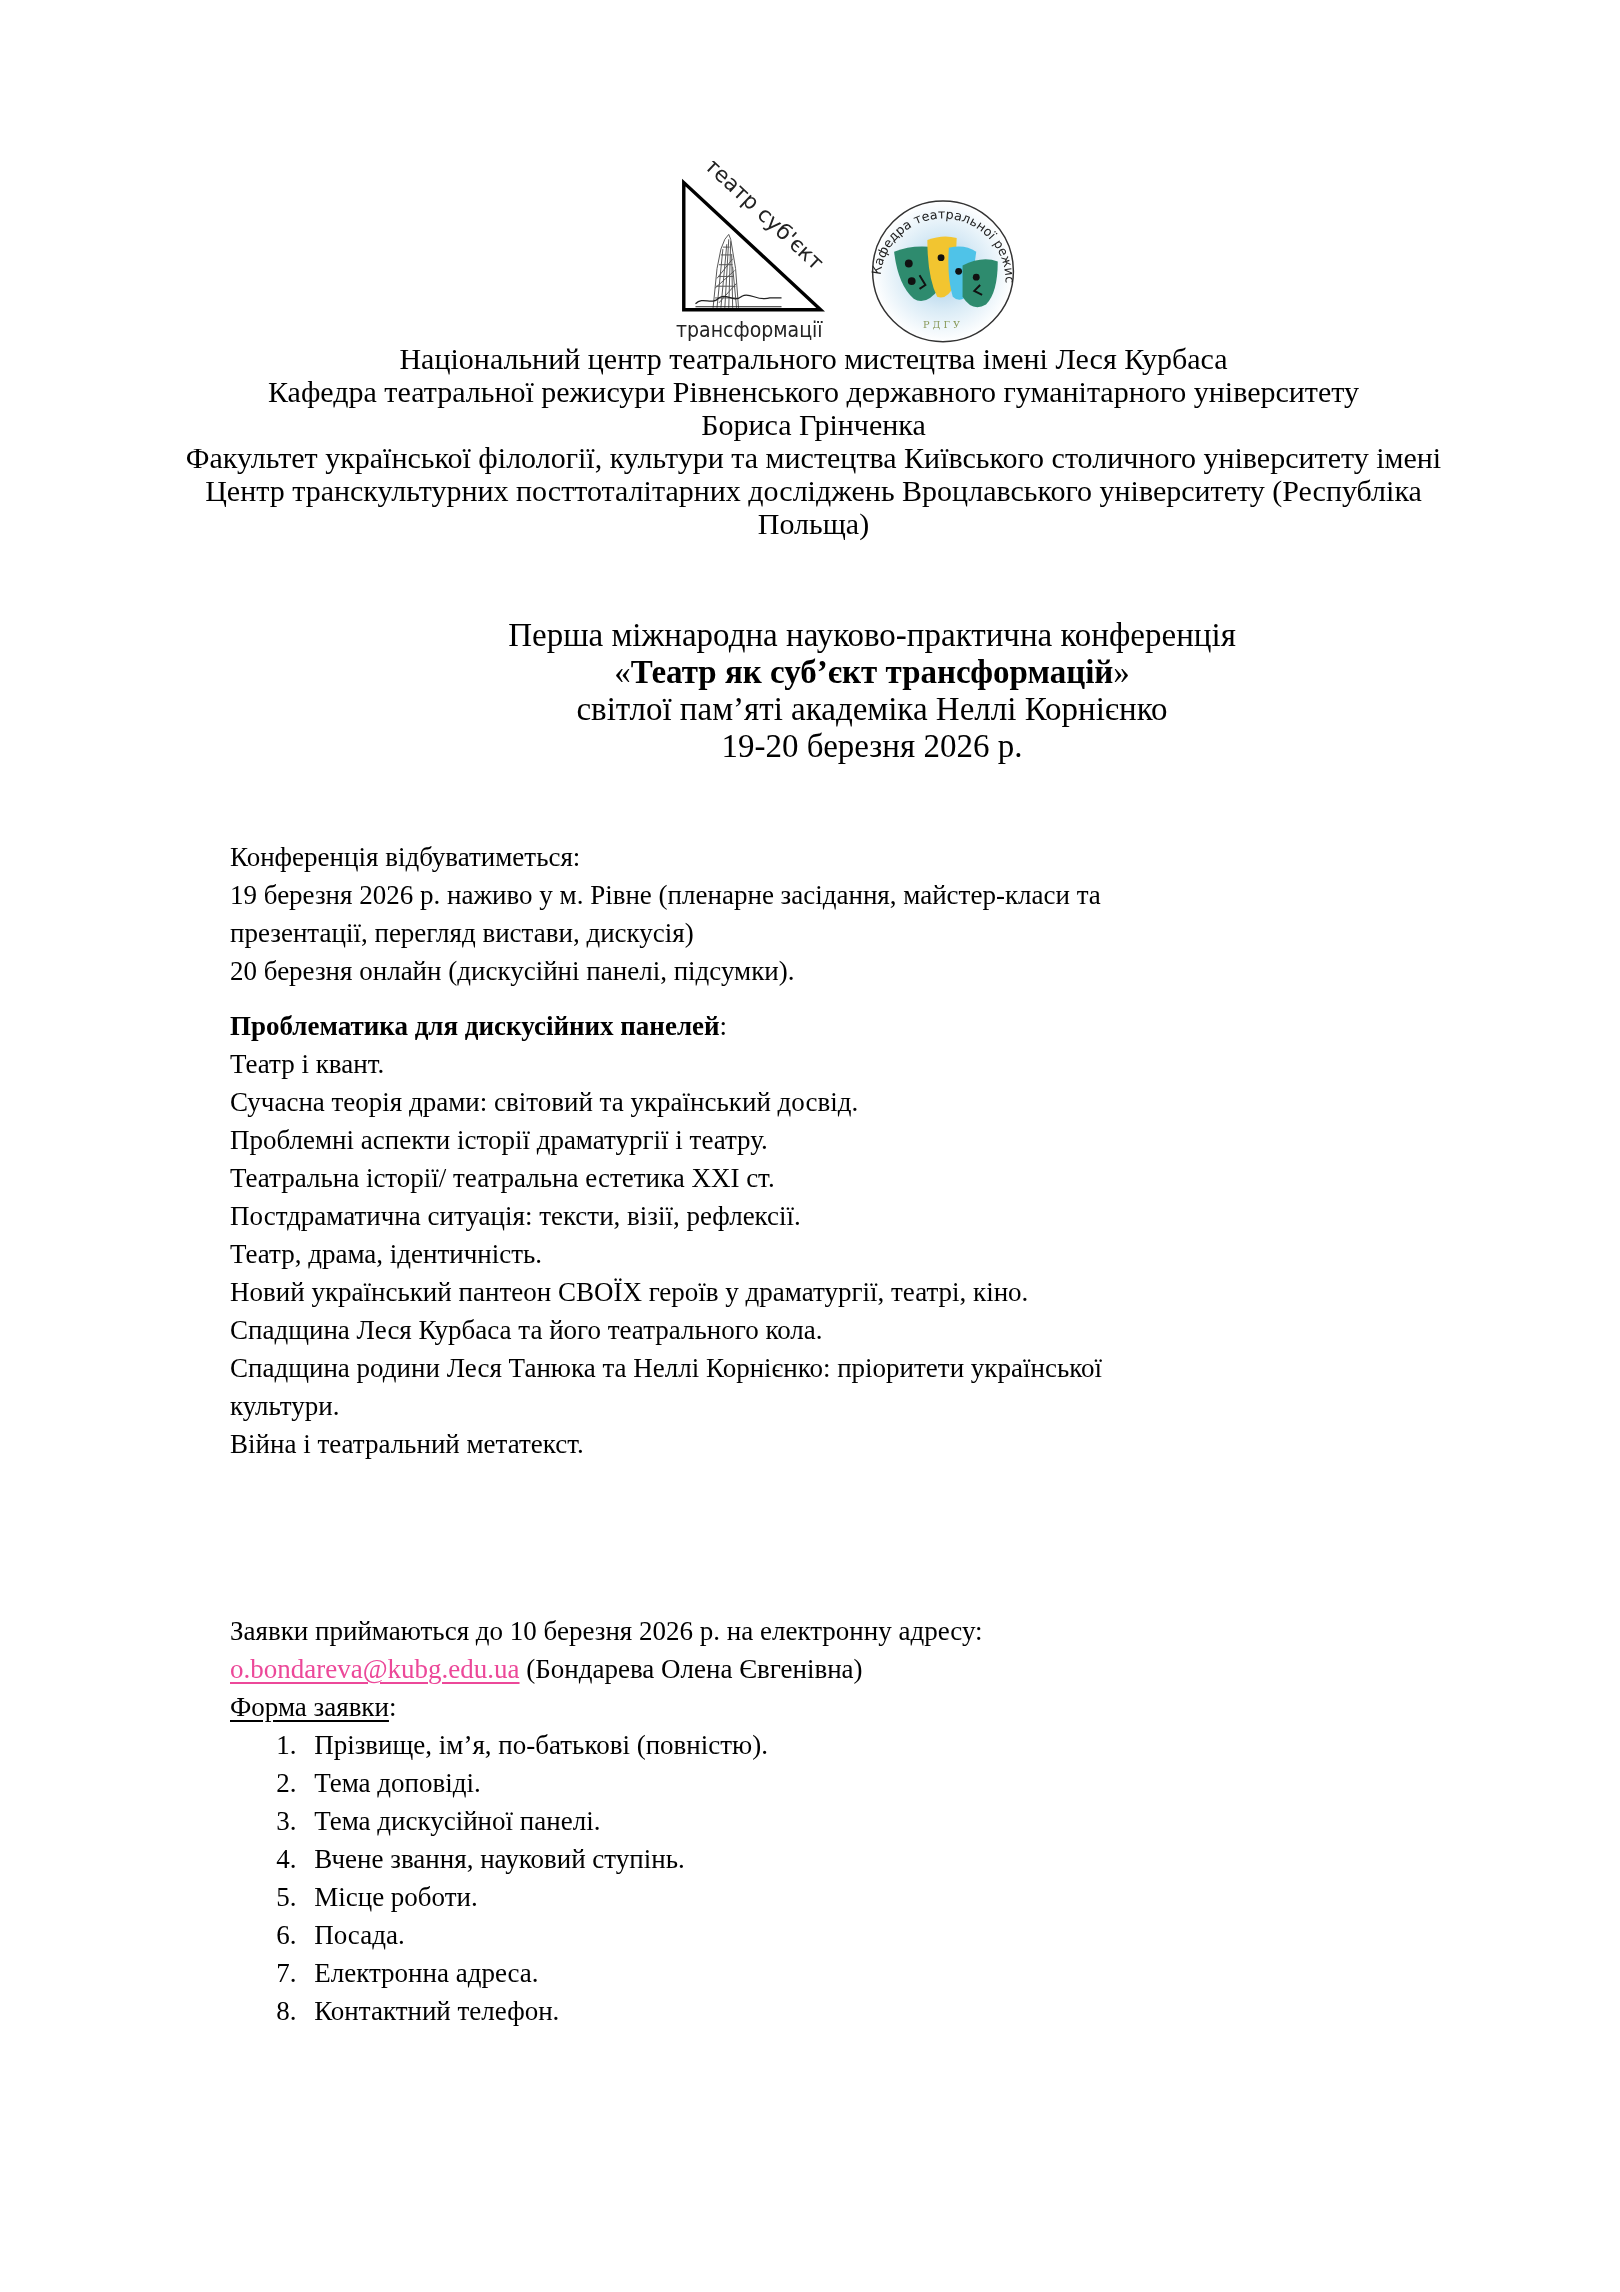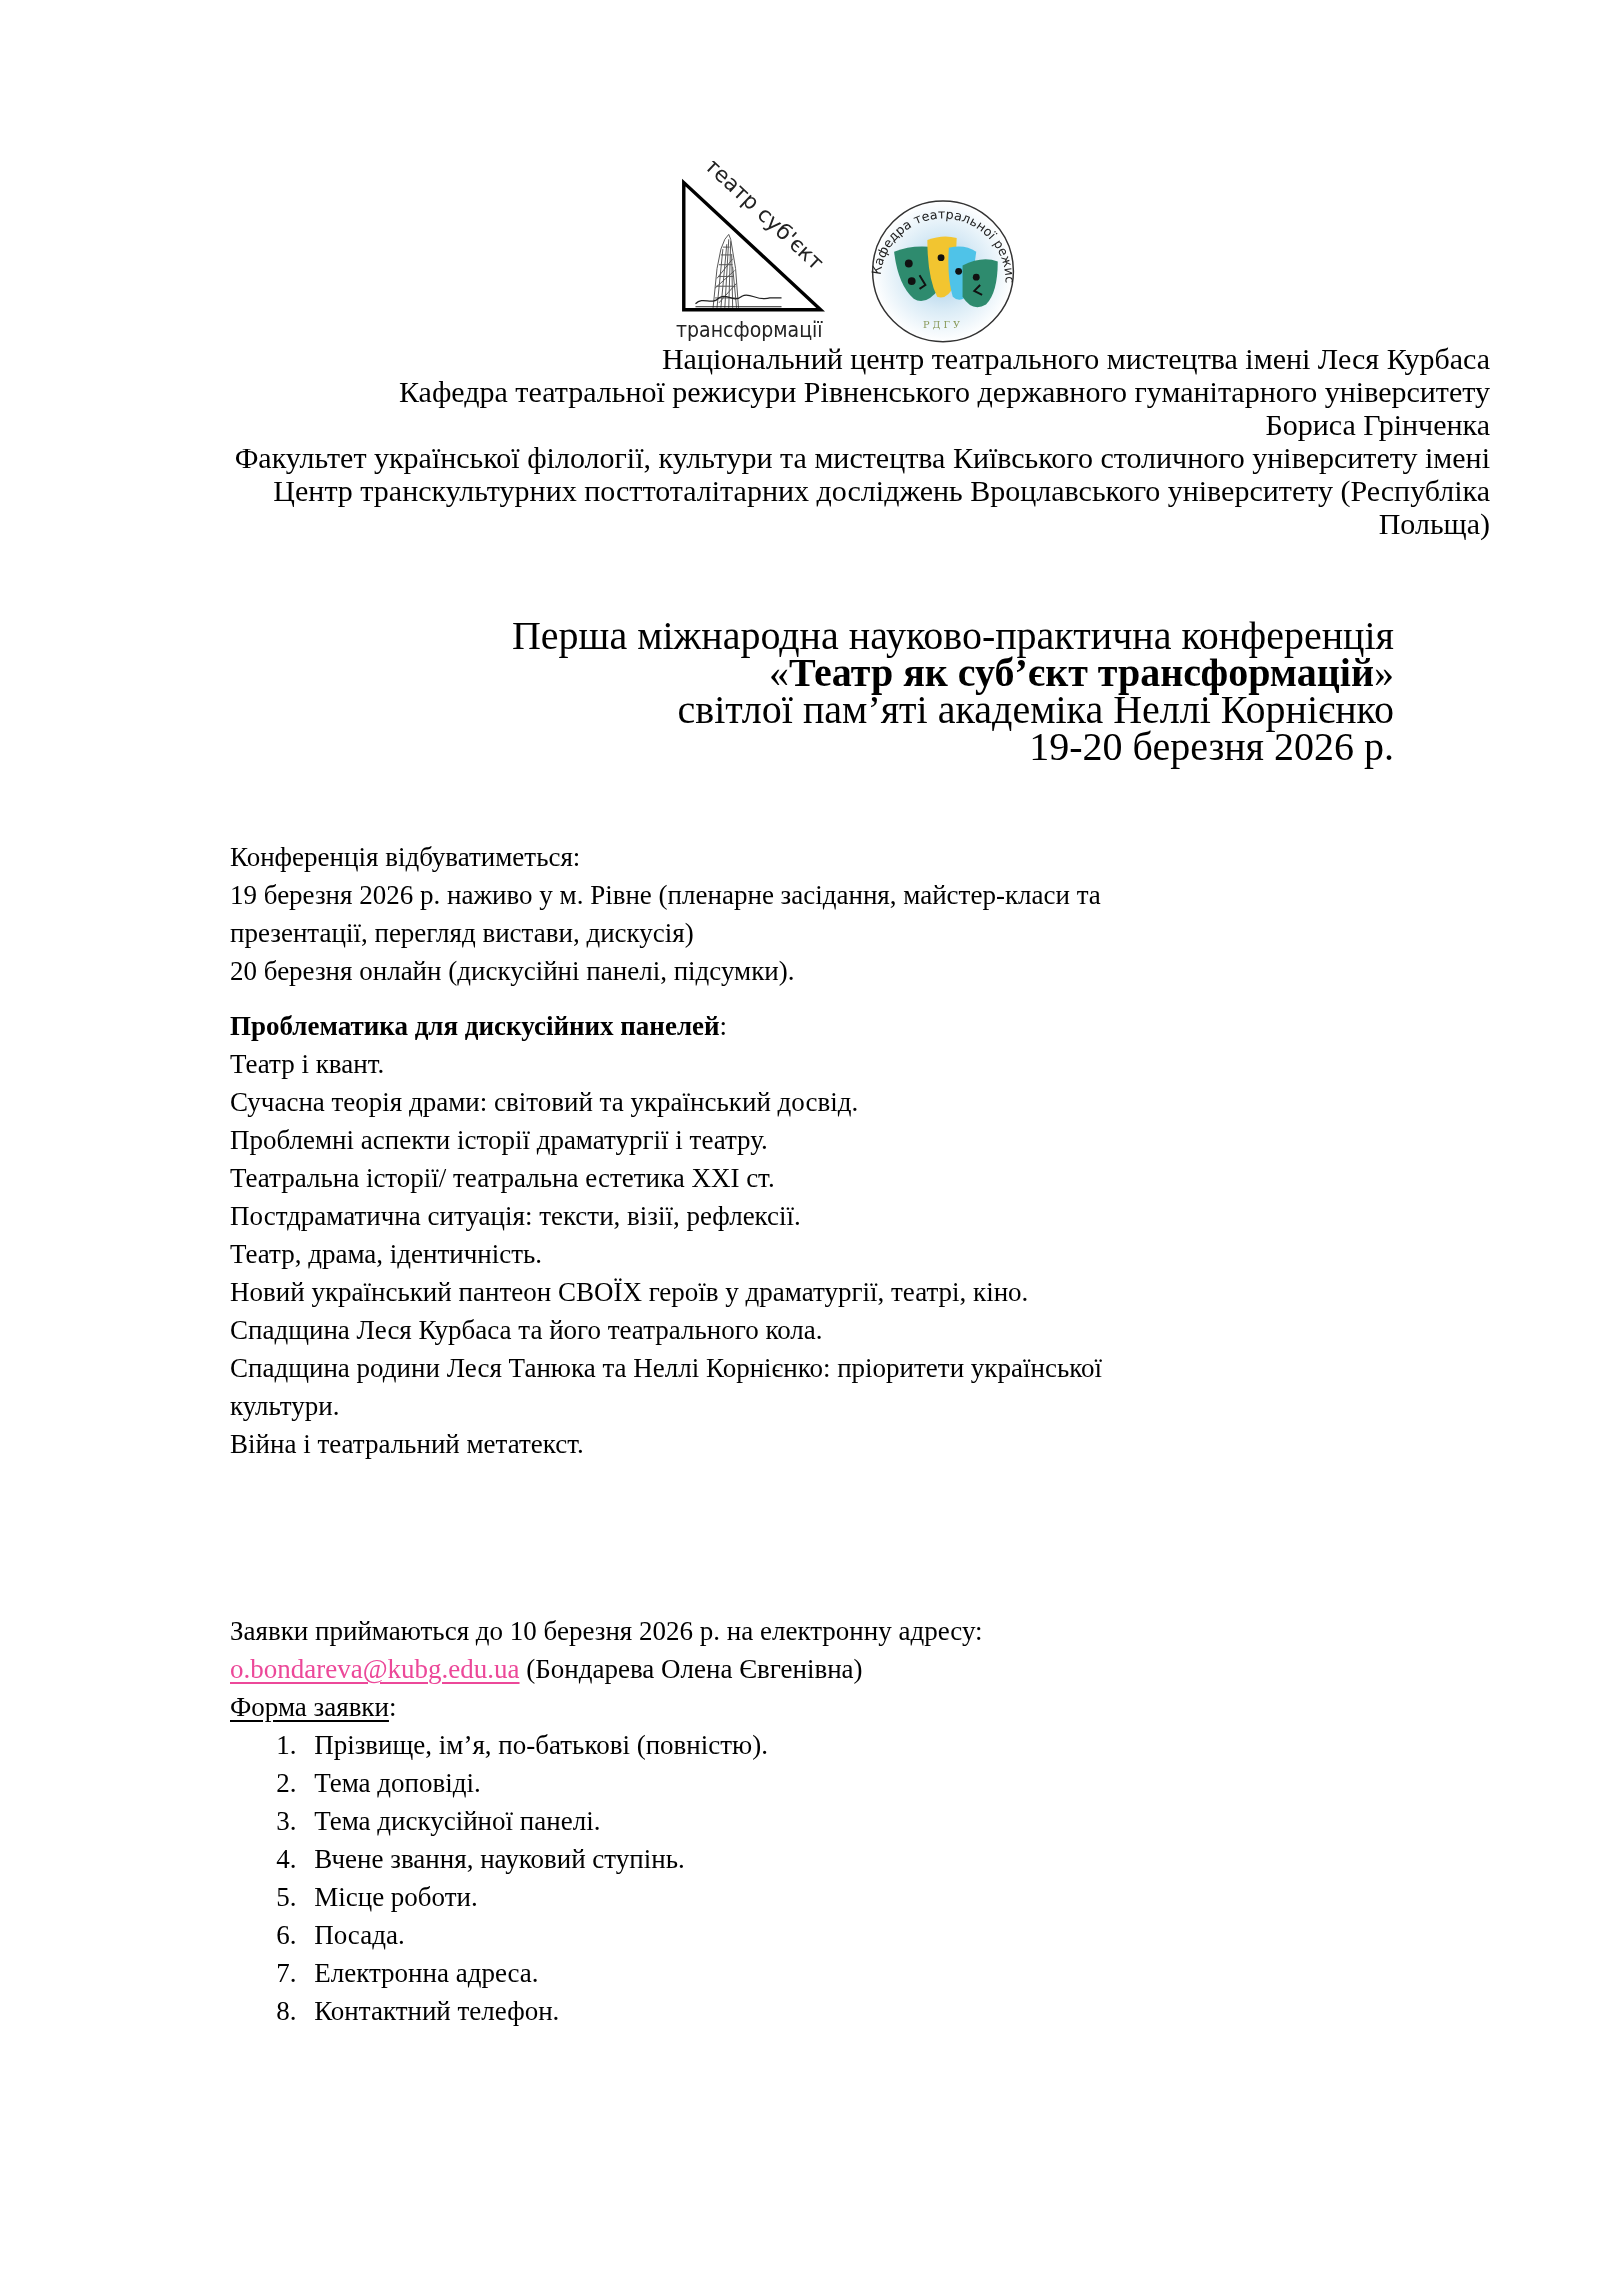--- a/index.html
+++ b/index.html
@@ -41,31 +41,31 @@
     left: 855px;
     top: 25.5px;
     width: 176px;
     height: 161px;
   }
   
   .centered {
     position: absolute;
     left: 137px;
     width: 1353px;
-    text-align: right;
+    text-align: center;
     font-size: 30px;
     line-height: 33px;
   }
   .header-block { top: 342px; }
   .header-line { display: block; white-space: nowrap; }
   .conf-block {
     top: 617px;
-    left: 316px;
+    left: 333px;
     width: 1078px;
-    font-size: 40px;
+    font-size: 33px;
     line-height: 37px;
   }
   .conf-title b { font-weight: bold; }
   
   .body-text {
     position: absolute;
     left: 230px;
     width: 1274px;
     font-size: 27px;
     line-height: 38px;

